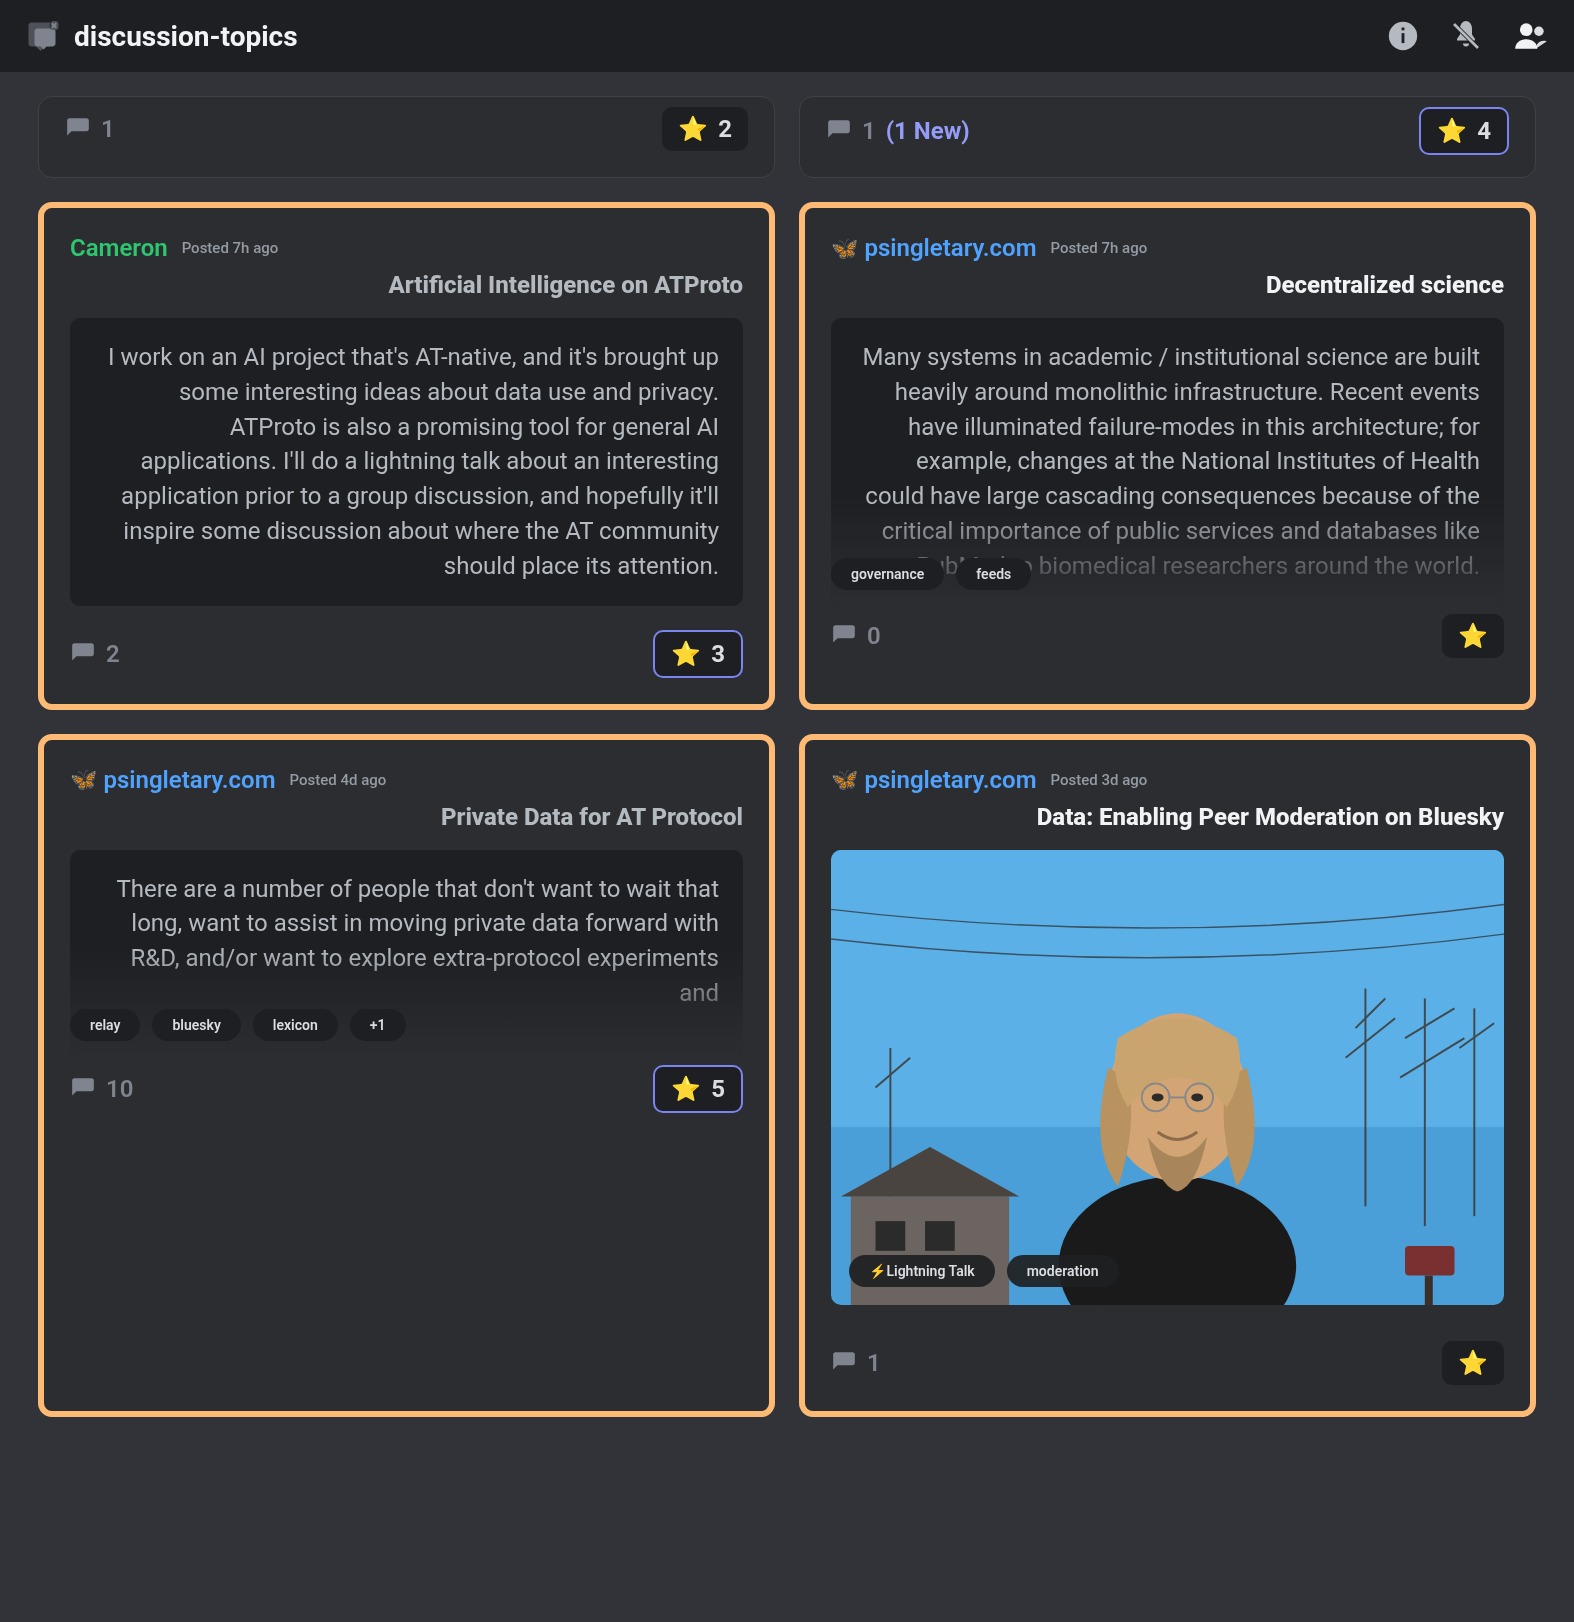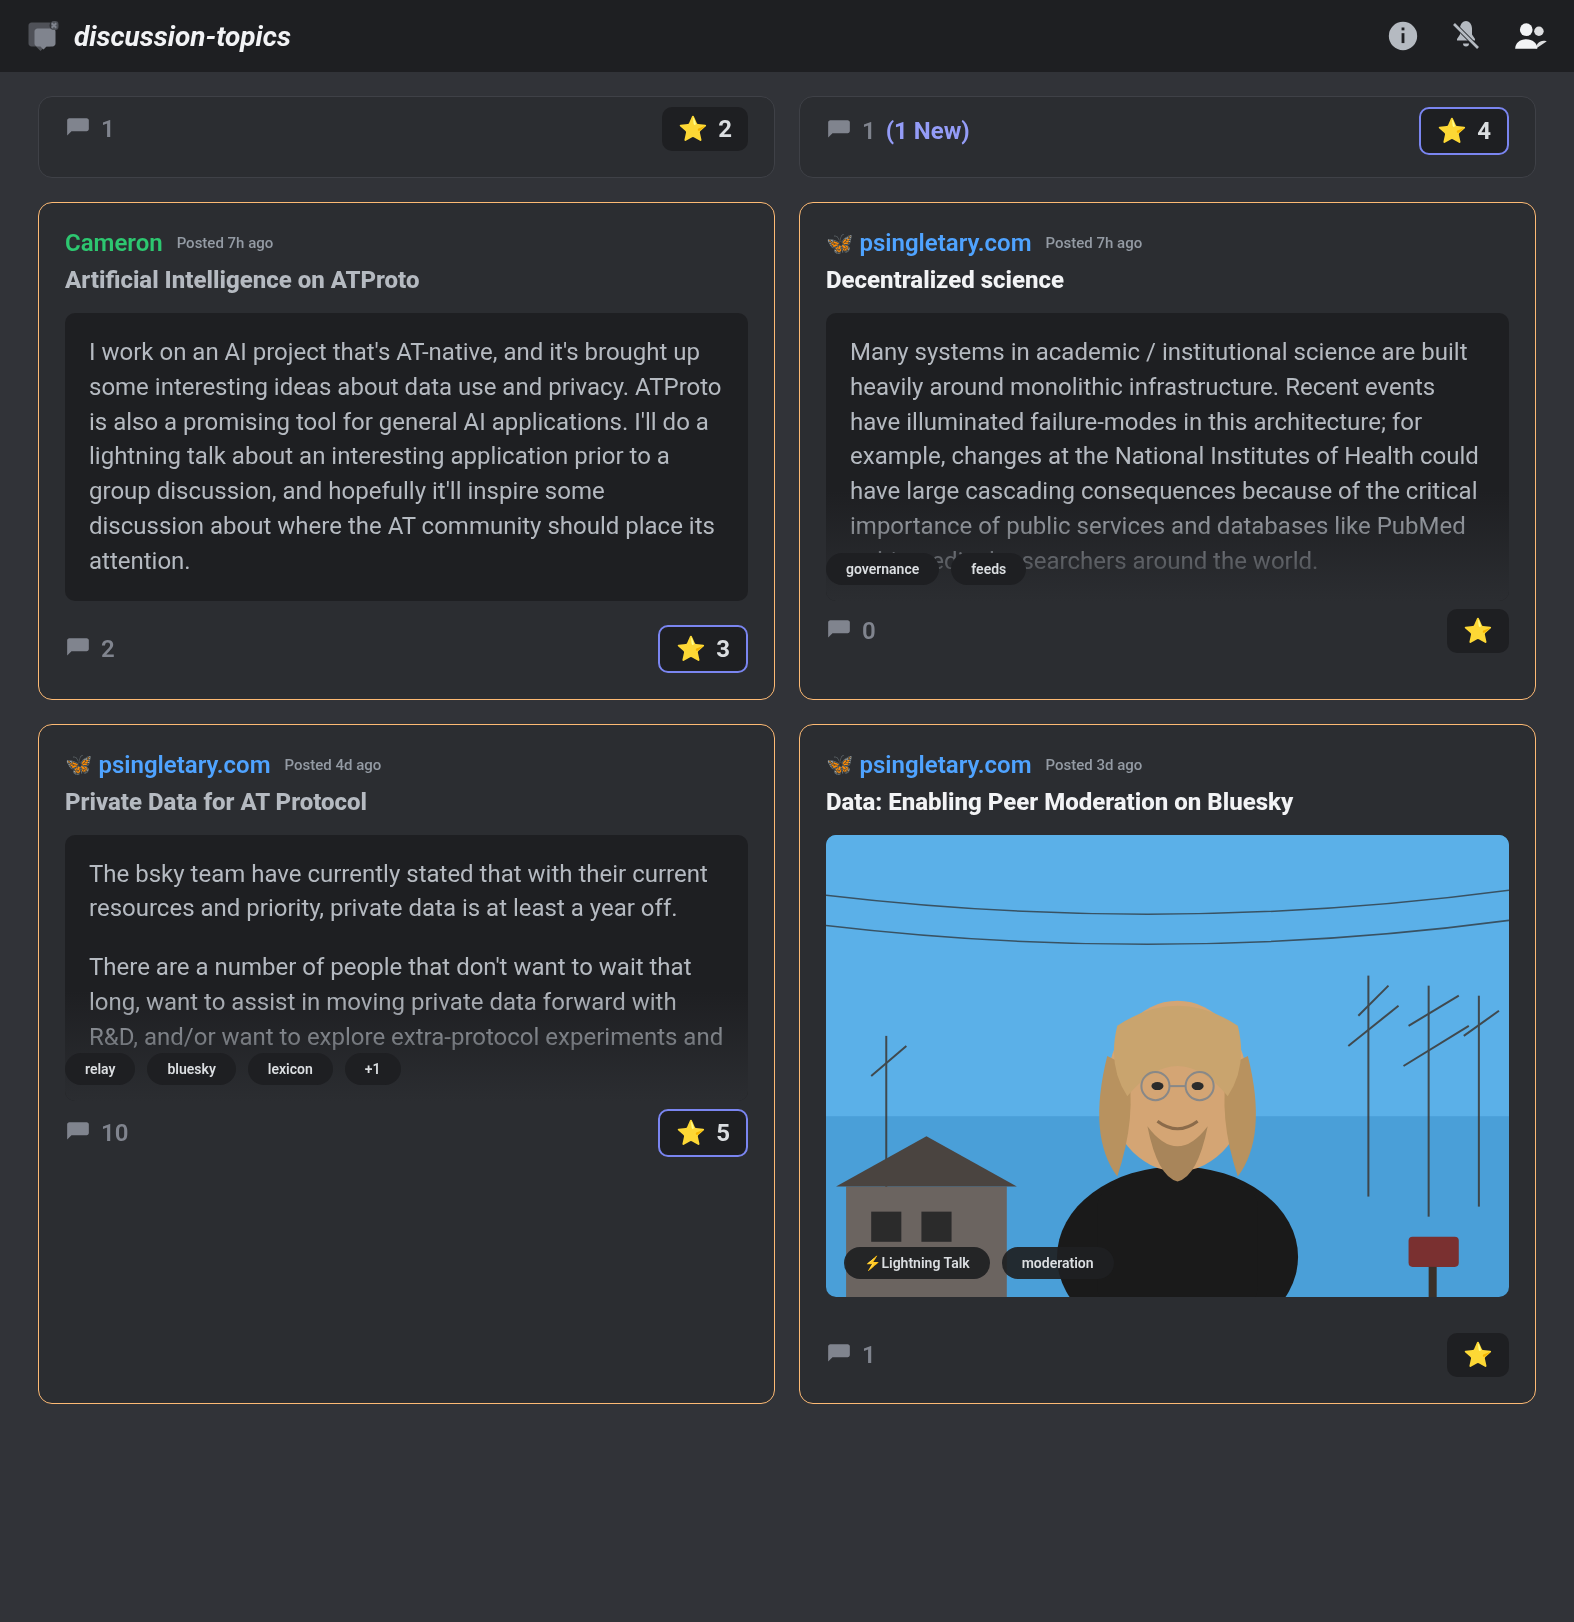--- a/index.html
+++ b/index.html
@@ -9,21 +9,20 @@
   color: #dbdee1;
   width: 1574px;
 }
 .topbar {
   display: flex;
   align-items: center;
   justify-content: space-between;
   padding: 12px 24px;
   background: #1e1f22;
   height: 72px;
-  font-style: italic;
 }
 .topbar-left { display: flex; align-items: center; gap: 14px; }
 .channel-icon { color: #80848e; display:flex; align-items:center; }
 .channel-name { font-size: 28px; font-weight: 700; color: #f2f3f5; }
 .topbar-right { display: flex; align-items: center; gap: 28px; color: #b5bac1; }
 .topbar-right .hicon { cursor: pointer; display:flex; align-items:center; }
 .grid {
   display: grid;
   grid-template-columns: 1fr 1fr;
   gap: 24px;
@@ -33,27 +32,28 @@
   background: #2b2d31;
   border: 1px solid #3f4147;
   border-radius: 14px;
   padding: 0 26px 22px 26px;
   overflow: hidden;
   position: relative;
 }
 .partial-card .footer { margin-top: 0; padding-top: 10px; }
 .card {
   background: #2b2d31;
-  border: 1px solid #fdba74;
+  border: 6px solid #fdba74;
   border-radius: 14px;
   padding: 26px;
   display: flex;
   flex-direction: column;
   position: relative;
   overflow: hidden;
+  text-align: right;
 }
 .meta { display: flex; align-items: center; gap: 14px; margin-bottom: 8px; flex-wrap: wrap; }
 .butterfly { color: #4fa3ff; font-size: 22px; margin-right: 2px; }
 .author { font-size: 24px; font-weight: 600; display: inline-flex; align-items: center; gap: 4px; }
 .author.green { color: #2dc770; }
 .author.blue { color: #4fa3ff; }
 .timestamp { color: #949ba4; font-size: 15px; font-weight: 500; }
 .title { font-size: 24px; font-weight: 800; color: #f2f3f5; margin-bottom: 18px; line-height: 1.25; }
 .title.muted { color: #b5bac1; }
 .excerpt {
@@ -258,21 +258,20 @@
   <div class="card">
     <div class="meta">
       <span class="author blue">
         <span class="butterfly">🦋</span>
         <span>psingletary.com</span>
       </span>
       <span class="timestamp">Posted 4d ago</span>
     </div>
     <div class="title muted">Private Data for AT Protocol</div>
     <div class="excerpt fade" id="excerpt2">
-        <p style="margin-bottom:24px">The bsky team have currently stated that with their current resources and priority, private data is at least a year off.</p>
         <p style="margin-bottom:24px">There are a number of people that don't want to wait that long, want to assist in moving private data forward with R&amp;D, and/or want to explore extra-protocol experiments and</p>
       </div>
     <div class="tags">
       <span class="tag">relay</span>
       <span class="tag">bluesky</span>
       <span class="tag">lexicon</span>
       <span class="tag">+1</span>
     </div>
     <div class="footer">
       <div class="comments">

